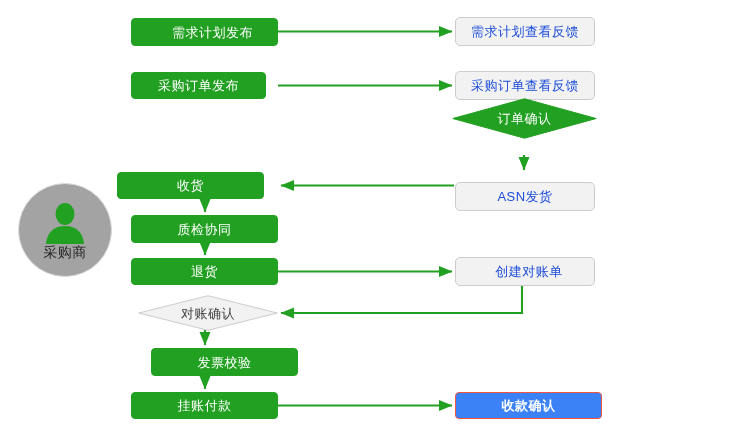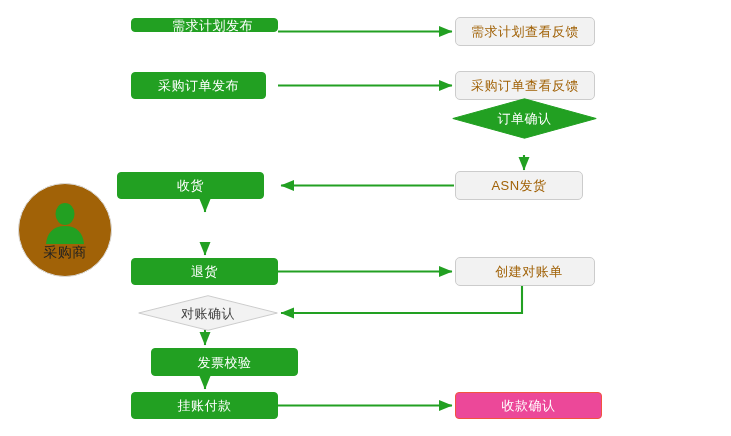--- a/index.html
+++ b/index.html
@@ -39,28 +39,29 @@
     white-space: nowrap;
     border-radius: 4px;
   }
   .node.green {
     background: #22a022;
     color: #ffffff;
     border: 1px solid #22a022;
   }
   .node.gray {
     background: #f2f2f2;
-    color: #a16207;
+    color: #1d4ed8;
     border: 1px solid #cccccc;
     border-radius: 5px;
   }
   .node.red {
-    background: #ec4899;
+    background: #3b82f6;
     color: #ffffff;
     border: 1px solid #f2543f;
+    font-weight: bold;
   }
   
   .diamond {
     position: absolute;
     display: flex;
     align-items: center;
     justify-content: center;
   }
   .diamond .dshape {
     position: absolute;
@@ -78,21 +79,21 @@
   }
   .diamond.green .dlabel { color: #ffffff; }
   .diamond.gray .dlabel  { color: #404040; }
 
   
   .actor {
     position: absolute;
     width: 92px;
     height: 92px;
     border-radius: 50%;
-    background: #a16207;
+    background: #a3a3a3;
     border: 1px solid #dcdcdc;
     display: flex;
     flex-direction: column;
     align-items: center;
     justify-content: center;
   }
   .actor .glyph {
     width: 52px;
     height: 42px;
     display: block;
@@ -147,39 +148,40 @@
 
   <div class="actor" style="left:18px; top:183px;">
     <svg class="glyph" viewBox="0 0 52 42" xmlns="http://www.w3.org/2000/svg">
       <ellipse cx="26" cy="12" rx="9.5" ry="11" fill="#22a022"></ellipse>
       <path d="M26 24 C14 24 8 31 7 42 L45 42 C44 31 38 24 26 24 Z" fill="#22a022"></path>
     </svg>
     <span class="alabel">采购商</span>
   </div>
 
 
-  <div class="node green" style="left:131px; top:18px; width:147px; height:14px;padding-left:16px;">需求计划发布</div>
+  <div class="node green" style="left:131px; top:18px; width:147px; height:28px;padding-left:16px;">需求计划发布</div>
 
   <div class="node gray" style="left:455px; top:17px; width:140px; height:29px;">需求计划查看反馈</div>
 
   <div class="node green" style="left:131px; top:72px; width:135px; height:27px;">采购订单发布</div>
 
   <div class="node gray" style="left:455px; top:71px; width:140px; height:29px;">采购订单查看反馈</div>
 
   <div class="diamond green" style="left:452px; top:98px; width:145px; height:41px;">
     <svg class="dshape" viewBox="0 0 145 41" preserveAspectRatio="none" xmlns="http://www.w3.org/2000/svg">
       <polygon points="72.5,0.8 144.2,20.5 72.5,40.2 0.8,20.5" fill="#22a022" stroke="#22a022" stroke-width="1"></polygon>
     </svg>
     <span class="dlabel">订单确认</span>
   </div>
 
-  <div class="node gray" style="left:455px; top:171px; width:128px; height:29px;">ASN发货</div>
+  <div class="node gray" style="left:455px; top:182px; width:140px; height:29px;">ASN发货</div>
 
   <div class="node green" style="left:117px; top:172px; width:147px; height:27px;">收货</div>
 
+  <div class="node green" style="left:131px; top:215px; width:147px; height:28px;">质检协同</div>
 
   <div class="node green" style="left:131px; top:258px; width:147px; height:27px;">退货</div>
 
   <div class="node gray" style="left:455px; top:257px; width:140px; height:29px;padding-left:8px;">创建对账单</div>
 
   <div class="diamond gray" style="left:138px; top:295px; width:140px; height:36px;">
     <svg class="dshape" viewBox="0 0 140 36" preserveAspectRatio="none" xmlns="http://www.w3.org/2000/svg">
       <polygon points="70,0.7 139.3,18 70,35.3 0.7,18" fill="#f2f2f2" stroke="#cccccc" stroke-width="1"></polygon>
     </svg>
     <span class="dlabel">对账确认</span>

